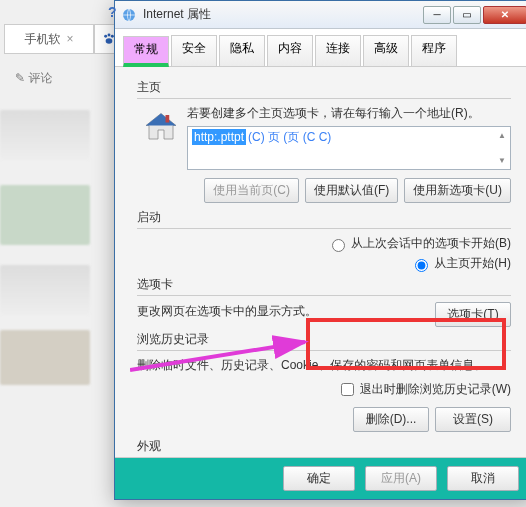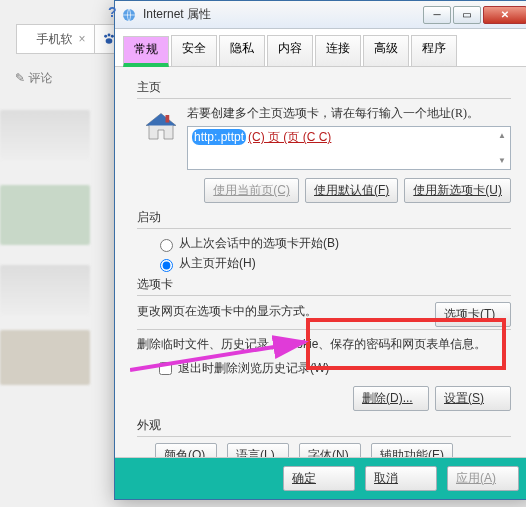--- a/index.html
+++ b/index.html
@@ -1,17 +1,17 @@
 <!DOCTYPE html>
 <html><head>
 <meta charset="utf-8">
 <style>
 * { box-sizing: border-box; font-family: "Microsoft YaHei", "SimSun", sans-serif; }
 body { margin: 0; width: 526px; height: 507px; background: #f0f0f0; position: relative; overflow: hidden; }
-.bg-tab { position: absolute; top: 24px; left: 16px; width: 90px; height: 30px; background: #fff; border: 1px solid #ccc; font-size: 12px; display: flex; align-items: center; justify-content: center; color: #555; }
+.bg-tab { position: absolute; top: 24px; left: 4px; width: 90px; height: 30px; background: #fff; border: 1px solid #ccc; font-size: 12px; display: flex; align-items: center; justify-content: center; color: #555; }
 .bg-close { margin-left: 6px; color: #999; }
 .bg-paw { position: absolute; top: 24px; left: 94px; width: 30px; height: 30px; background: #fff; border: 1px solid #ccc; display: flex; align-items: center; justify-content: center; }
 .bg-paw svg { width: 16px; height: 16px; }
 .bg-comment { position: absolute; top: 70px; left: 15px; font-size: 12px; color: #777; }
 .bg-blur { position: absolute; left: 0; width: 90px; background: linear-gradient(#ddd,#eee); filter: blur(1px); border-radius: 2px; }
 .b1 { top: 110px; height: 50px; }
 .b2 { top: 185px; height: 60px; background: #c8d8c8; }
 .b3 { top: 265px; height: 50px; }
 .b4 { top: 330px; height: 55px; background: #d4cfc4; }
 
@@ -35,37 +35,37 @@
 .tab { padding: 4px 10px 5px; border: 1px solid #ccc; border-bottom: none; margin-right: 2px; background: linear-gradient(#fdfdfd,#ececec); cursor: pointer; }
 .tab.active { background: #f0abfc; position: relative; top: 1px; border-bottom: 4px solid #22c55e; }
 
 .body { padding: 8px 22px 10px; font-size: 12px; color: #333; }
 .section-hdr { margin: 4px 0 2px; }
 .section-line { height: 1px; background: #ccc; margin: 2px 0 6px; }
 fieldset.home { border: none; padding: 0; margin: 0 0 4px; }
 .home-row { display: flex; }
 .home-icon { width: 36px; height: 36px; margin: 4px 8px 0 6px; flex-shrink: 0; }
 .home-content { flex: 1; }
-.home-hint { margin-bottom: 4px; font-family: Liberation Serif, serif; }
+.home-hint { margin-bottom: 4px; }
 .url-box {
   border: 1px solid #a8b4c0; height: 44px; background: #fff; position: relative;
   padding: 2px 16px 2px 4px; font-size: 12px; color: #555;
 }
-.url-sel { background: #3399ff; color: #fff; padding: 1px 2px; display: inline-block; border-radius: 7px; }
-.url-inline { color: #b91c1c; margin-left: 2px; text-decoration: underline; }
+.url-sel { background: #3399ff; color: #fff; padding: 1px 2px; display: inline-block; }
+.url-inline { color: #3b82f6; margin-left: 2px; }
 .vscroll { position: absolute; right: 2px; top: 4px; bottom: 4px; width: 10px; display: flex; flex-direction: column; justify-content: space-between; color: #888; font-size: 8px; }
 .btn-row { display: flex; justify-content: flex-end; gap: 6px; margin: 8px 0 6px; }
 .btn {
   border: 1px solid #a8b0b8; background: linear-gradient(#fefefe,#e6e6e6);
   padding: 3px 8px; font-size: 12px; cursor: pointer; border-radius: 2px;
-  min-width: 76px; color: #333; text-decoration: underline;
+  min-width: 76px; text-align: center; color: #333;
 }
 .btn.disabled { color: #999; }
 .btn.small { min-width: 62px; }
-.radio-row, .check-row { display: flex; align-items: center; margin: 3px 0 3px 18px; }
+.radio-row, .check-row { display: flex; align-items: center; margin: 3px 0 3px 18px; justify-content: flex-end; }
 .radio-row input, .check-row input { margin-right: 6px; }
 .indent-text { margin-bottom: 6px; }
 .appearance-row { display: flex; gap: 10px; margin: 6px 0 0 18px; }
 
 .red-box { position: absolute; border: 4px solid #e33; left: 306px; top: 318px; width: 200px; height: 52px; pointer-events: none; }
 .arrow-svg { position: absolute; left: 130px; top: 330px; pointer-events: none; }
 
 .footer {
   position: absolute; bottom: 0; left: 0; right: 0; height: 42px;
   background: #14b8a6; border-top: 1px solid #ccc;
@@ -158,20 +158,21 @@
         <span>从主页开始(H)</span>
     </label>
 
     <div class="section-hdr">选项卡</div>
     <div class="section-line"></div>
     <div style="display:flex;align-items:center;">
       <div class="indent-text" style="flex:1">更改网页在选项卡中的显示方式。</div>
       <div class="btn">选项卡(T)</div>
     </div>
 
+    <div class="section-hdr">浏览历史记录</div>
     <div class="section-line"></div>
     <div class="indent-text">删除临时文件、历史记录、Cookie、保存的密码和网页表单信息。</div>
     <label class="check-row">
       <input type="checkbox" style=""> 
         <span>退出时删除浏览历史记录(W)</span>
     </label>
     <div class="btn-row">
       <div class="btn">删除(D)...</div>
       <div class="btn">设置(S)</div>
     </div>
@@ -181,22 +182,22 @@
     <div class="appearance-row">
       <div class="btn small">颜色(O)</div>
       <div class="btn small">语言(L)</div>
       <div class="btn small">字体(N)</div>
       <div class="btn small">辅助功能(E)</div>
     </div>
   </div>
 
   <div class="footer">
     <div class="btn">确定</div>
+    <div class="btn disabled">应用(A)</div>
     <div class="btn">取消</div>
-    <div class="btn disabled">应用(A)</div>
   </div>
 </div>
 
 <div class="red-box"></div>
 <svg class="arrow-svg" width="200" height="50">
   <defs>
       <marker id="ah" markerWidth="10" markerHeight="10" refX="8" refY="3" orient="auto">
         <path d="M0,0 L0,6 L9,3 z" fill="#e03bd8"></path>
       </marker>
     </defs>

